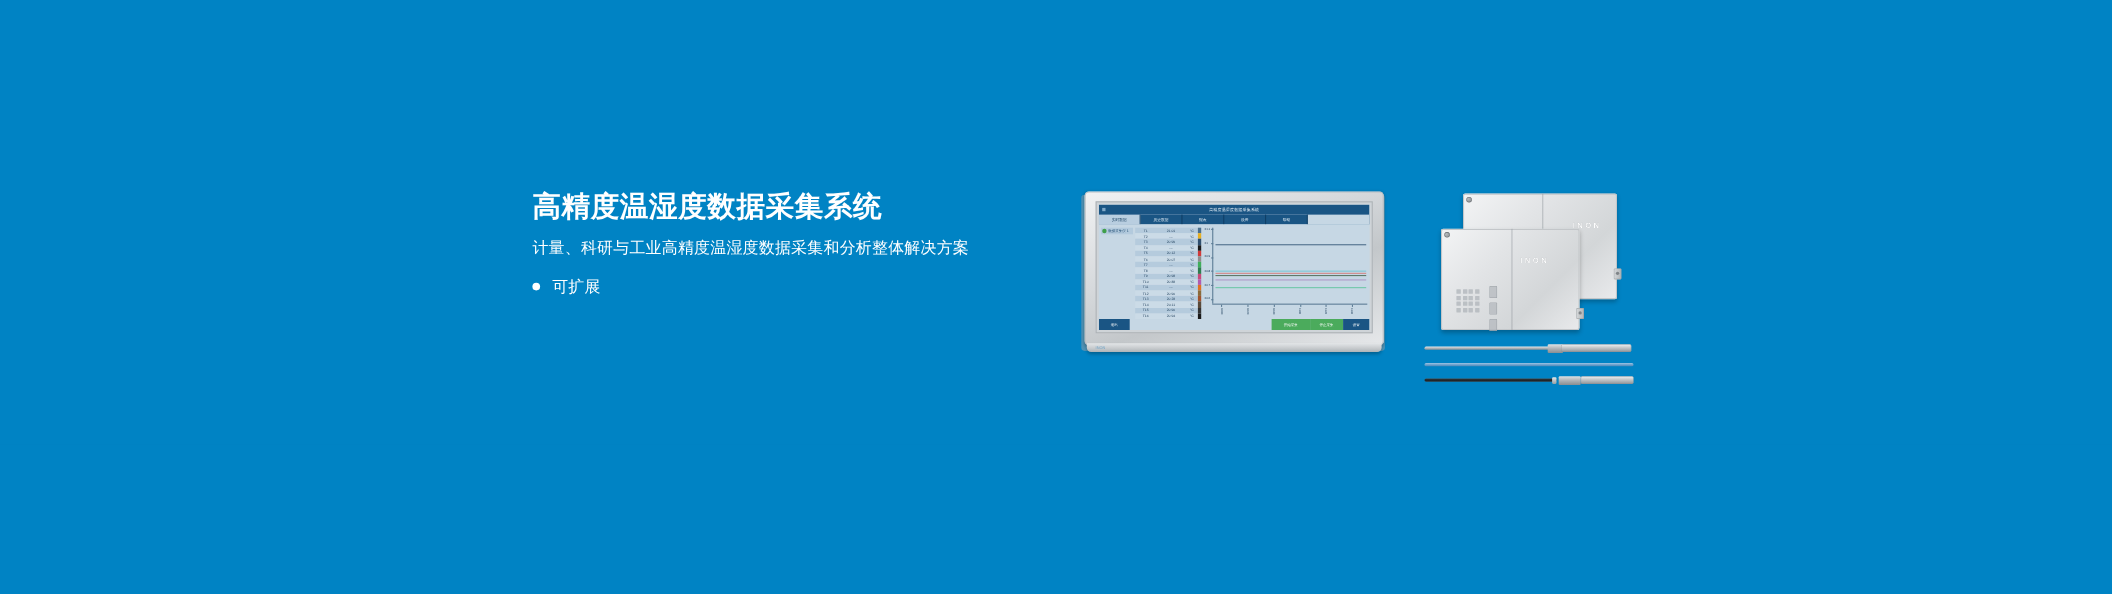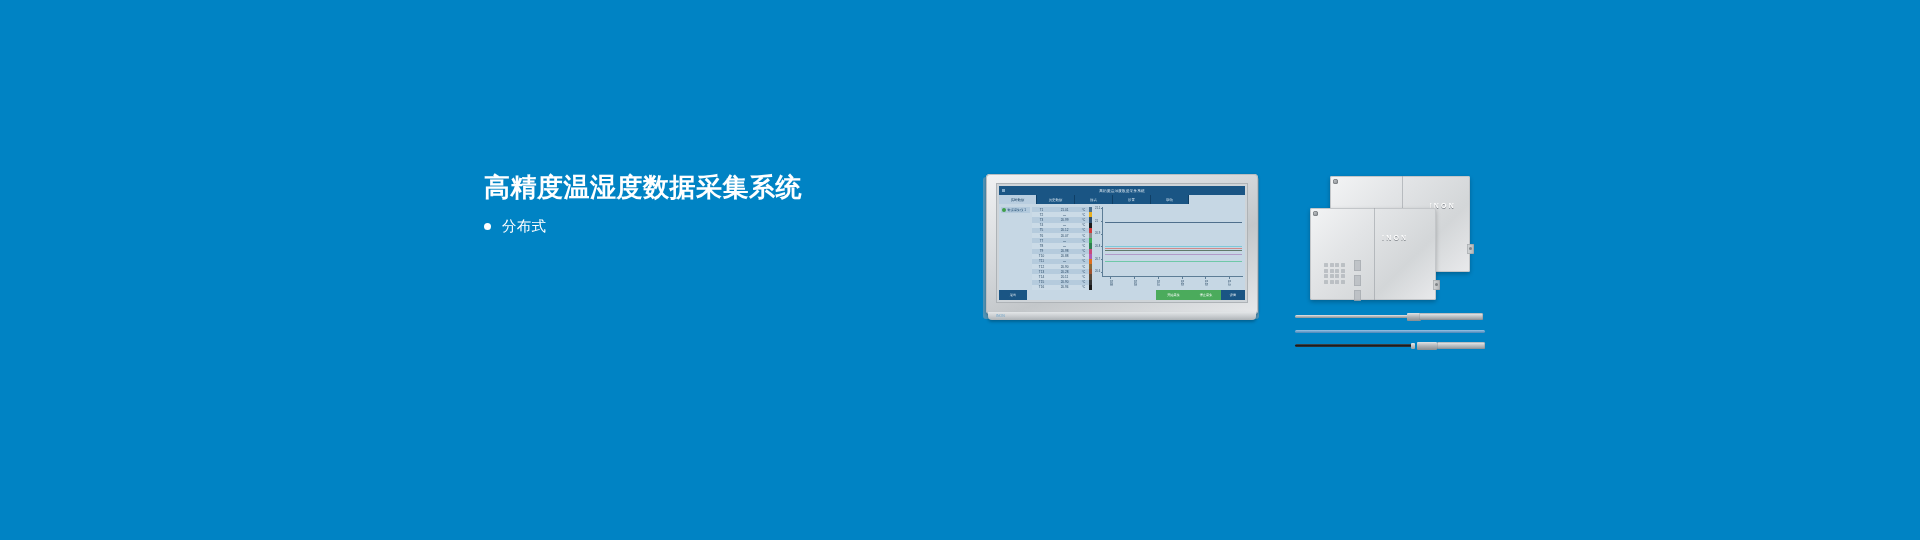--- a/index.html
+++ b/index.html
@@ -469,24 +469,25 @@
     background: linear-gradient(180deg, #e4e7e9, #9aa0a4);
   }
 </style>
 </head>
 <body>
 
 <div id="banner">
 
   <div id="text-block">
     <h1 id="page-title">高精度温湿度数据采集系统</h1>
+    <p id="page-subtitle">计量、科研与工业高精度温湿度数据采集和分析整体解决方案</p>
 
     <div class="feature-item">
       <span class="feature-bullet"></span>
-      <span>分布式</span>
+      <span>可扩展</span>
     </div>
   </div>
 
   <div id="monitor-group">
     <div id="monitor-shadow"></div>
 
     <div id="monitor-bezel">
       <div id="monitor-inner-ring">
         <div id="screen">
 

